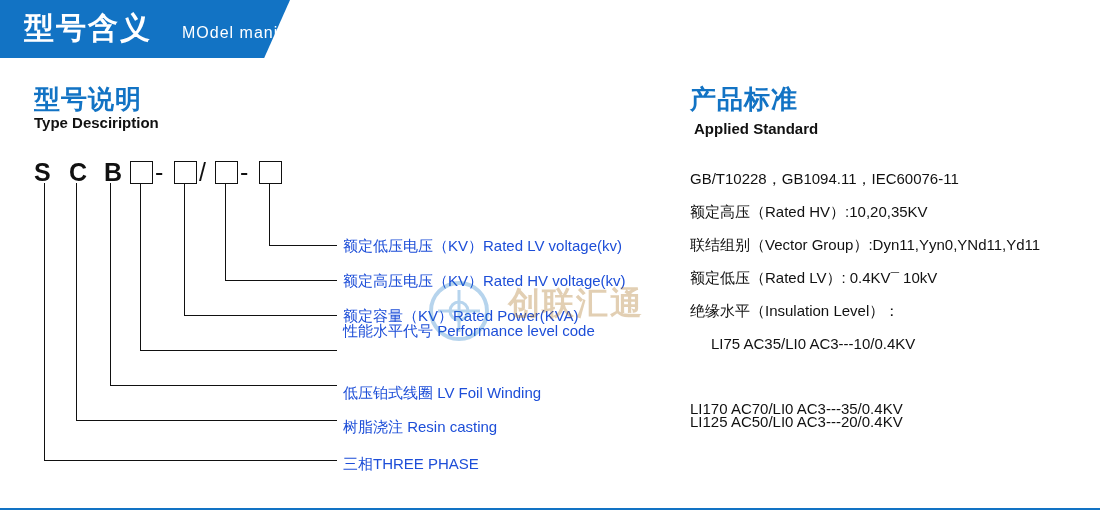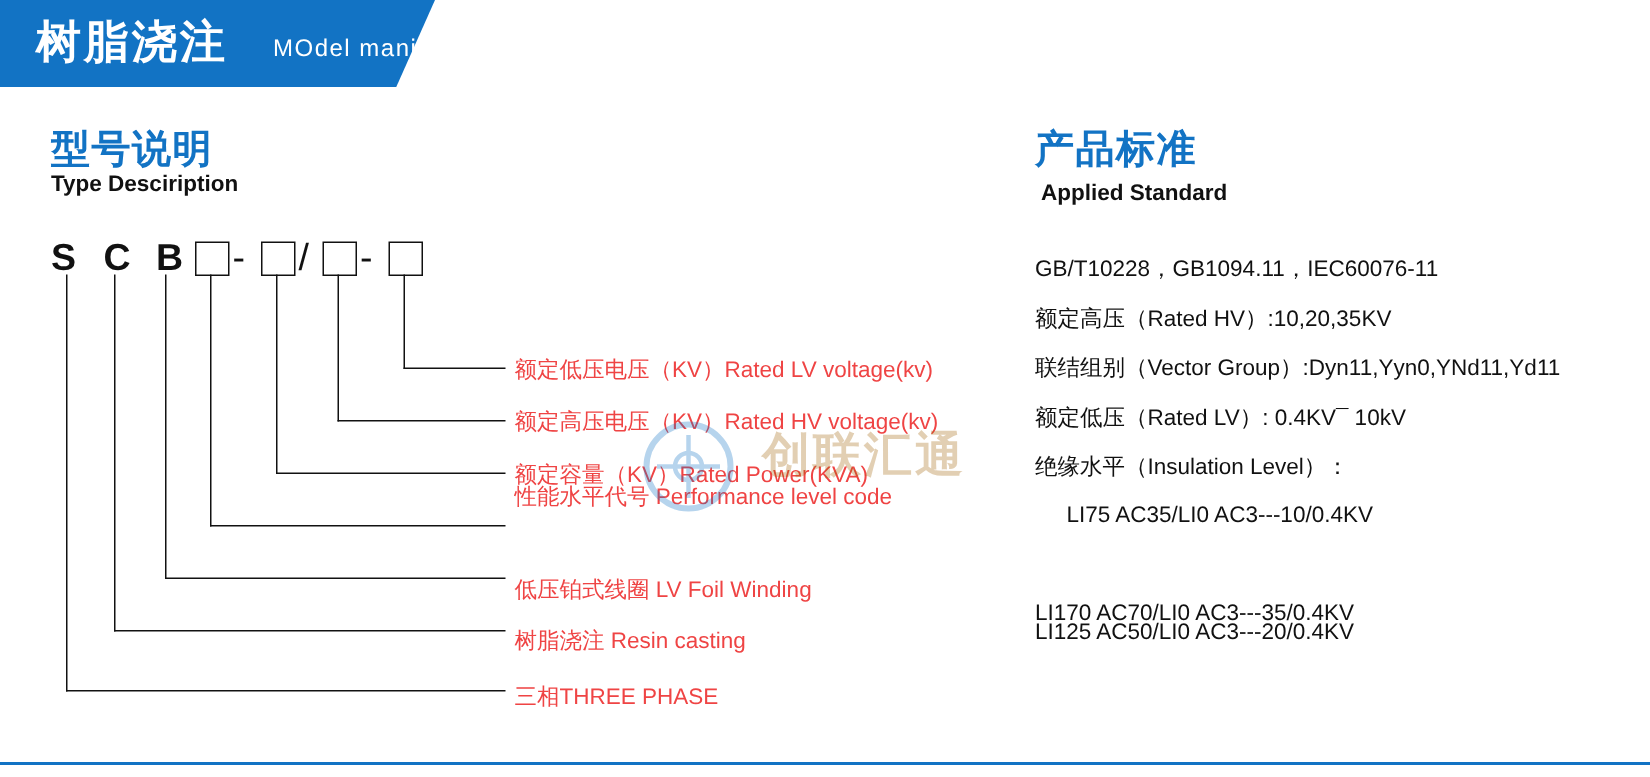--- a/index.html
+++ b/index.html
@@ -112,21 +112,21 @@
   .hline {
     position: absolute;
     height: 1.4px;
     background: #111111;
   }
 
   
   .leg-label {
     position: absolute;
     font-size: 15px;
-    color: #ef4444;
+    color: #1d4ed8;
     white-space: nowrap;
   }
 
   
   .std-line {
     position: absolute;
     left: 690px;
     font-size: 15px;
     color: #111111;
     white-space: nowrap;
@@ -172,21 +172,21 @@
     background: #1273c4;
   }
 </style>
 </head>
 <body>
 
 <div class="banner">
   <div class="banner-bg"></div>
   <div class="banner-right"></div>
   <div class="banner-slant"></div>
-  <div class="banner-title-cn">树脂浇注</div>
+  <div class="banner-title-cn">型号含义</div>
   <div class="banner-title-en">MOdel maning</div>
 </div>
 
 <div class="sec-title-cn" id="left-title-cn">型号说明</div>
 <div class="sec-title-en" id="left-title-en">Type Desciription</div>
 
 <div class="sec-title-cn" id="right-title-cn">产品标准</div>
 <div class="sec-title-en" id="right-title-en">Applied Standard</div>
 
 <div class="code-letter" style="left:34px;">S</div>

